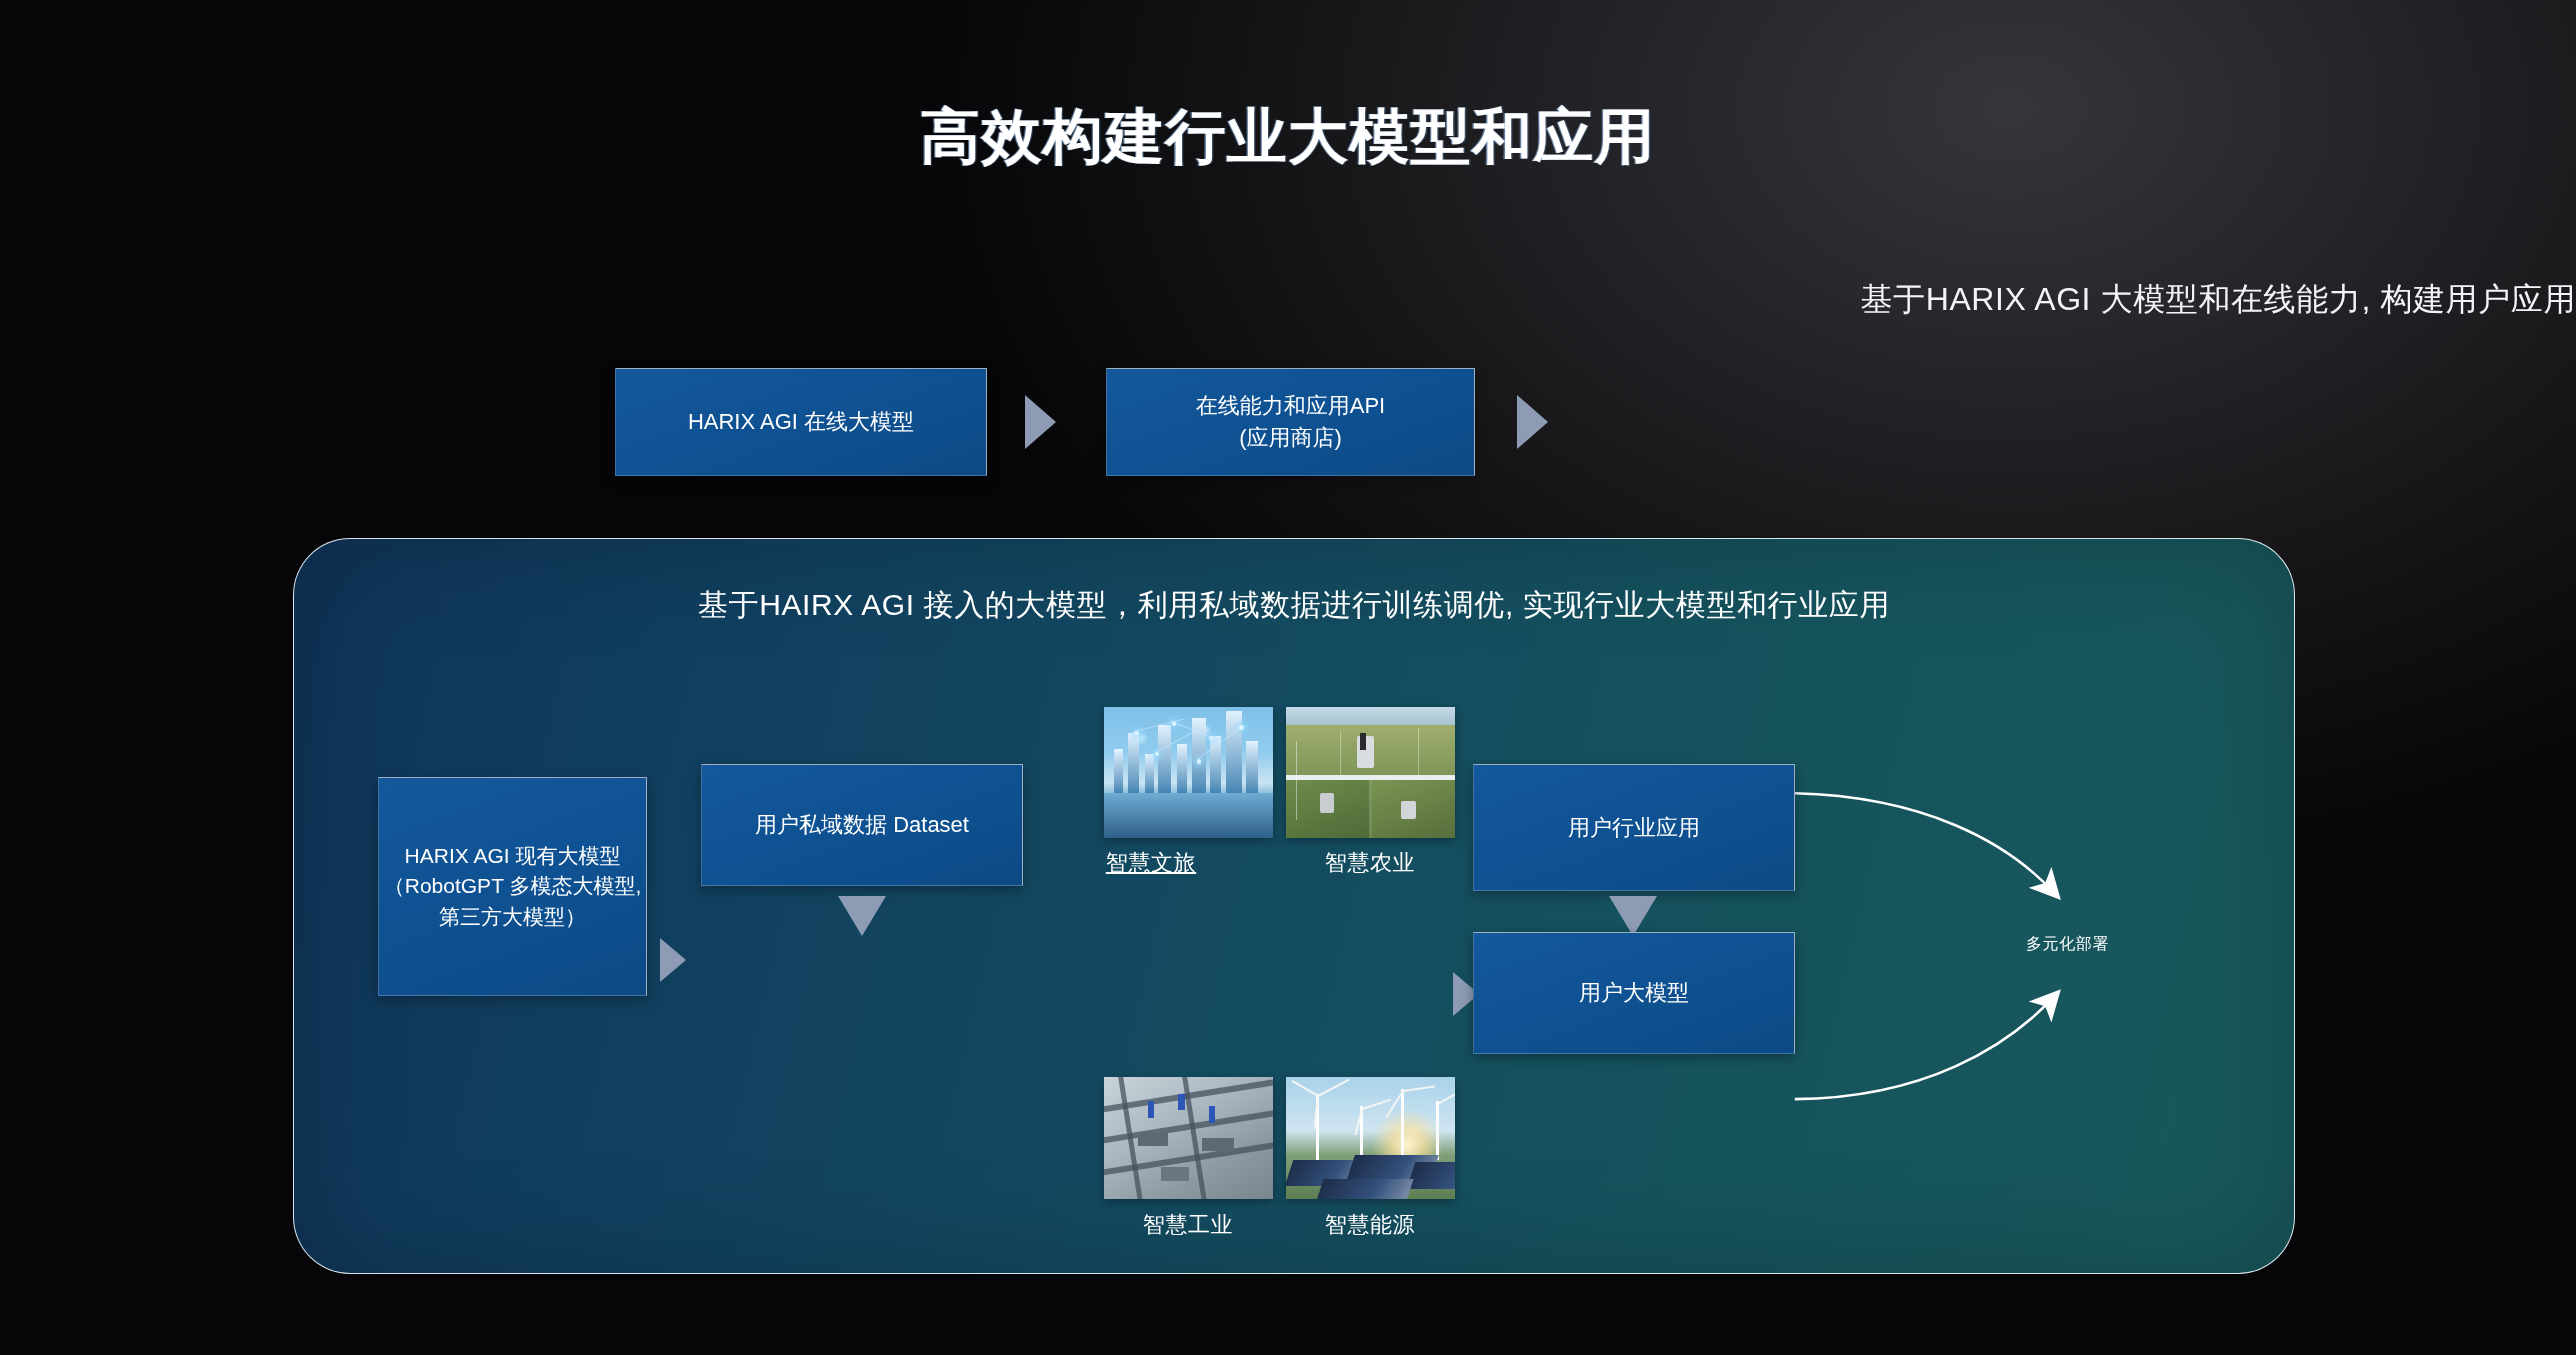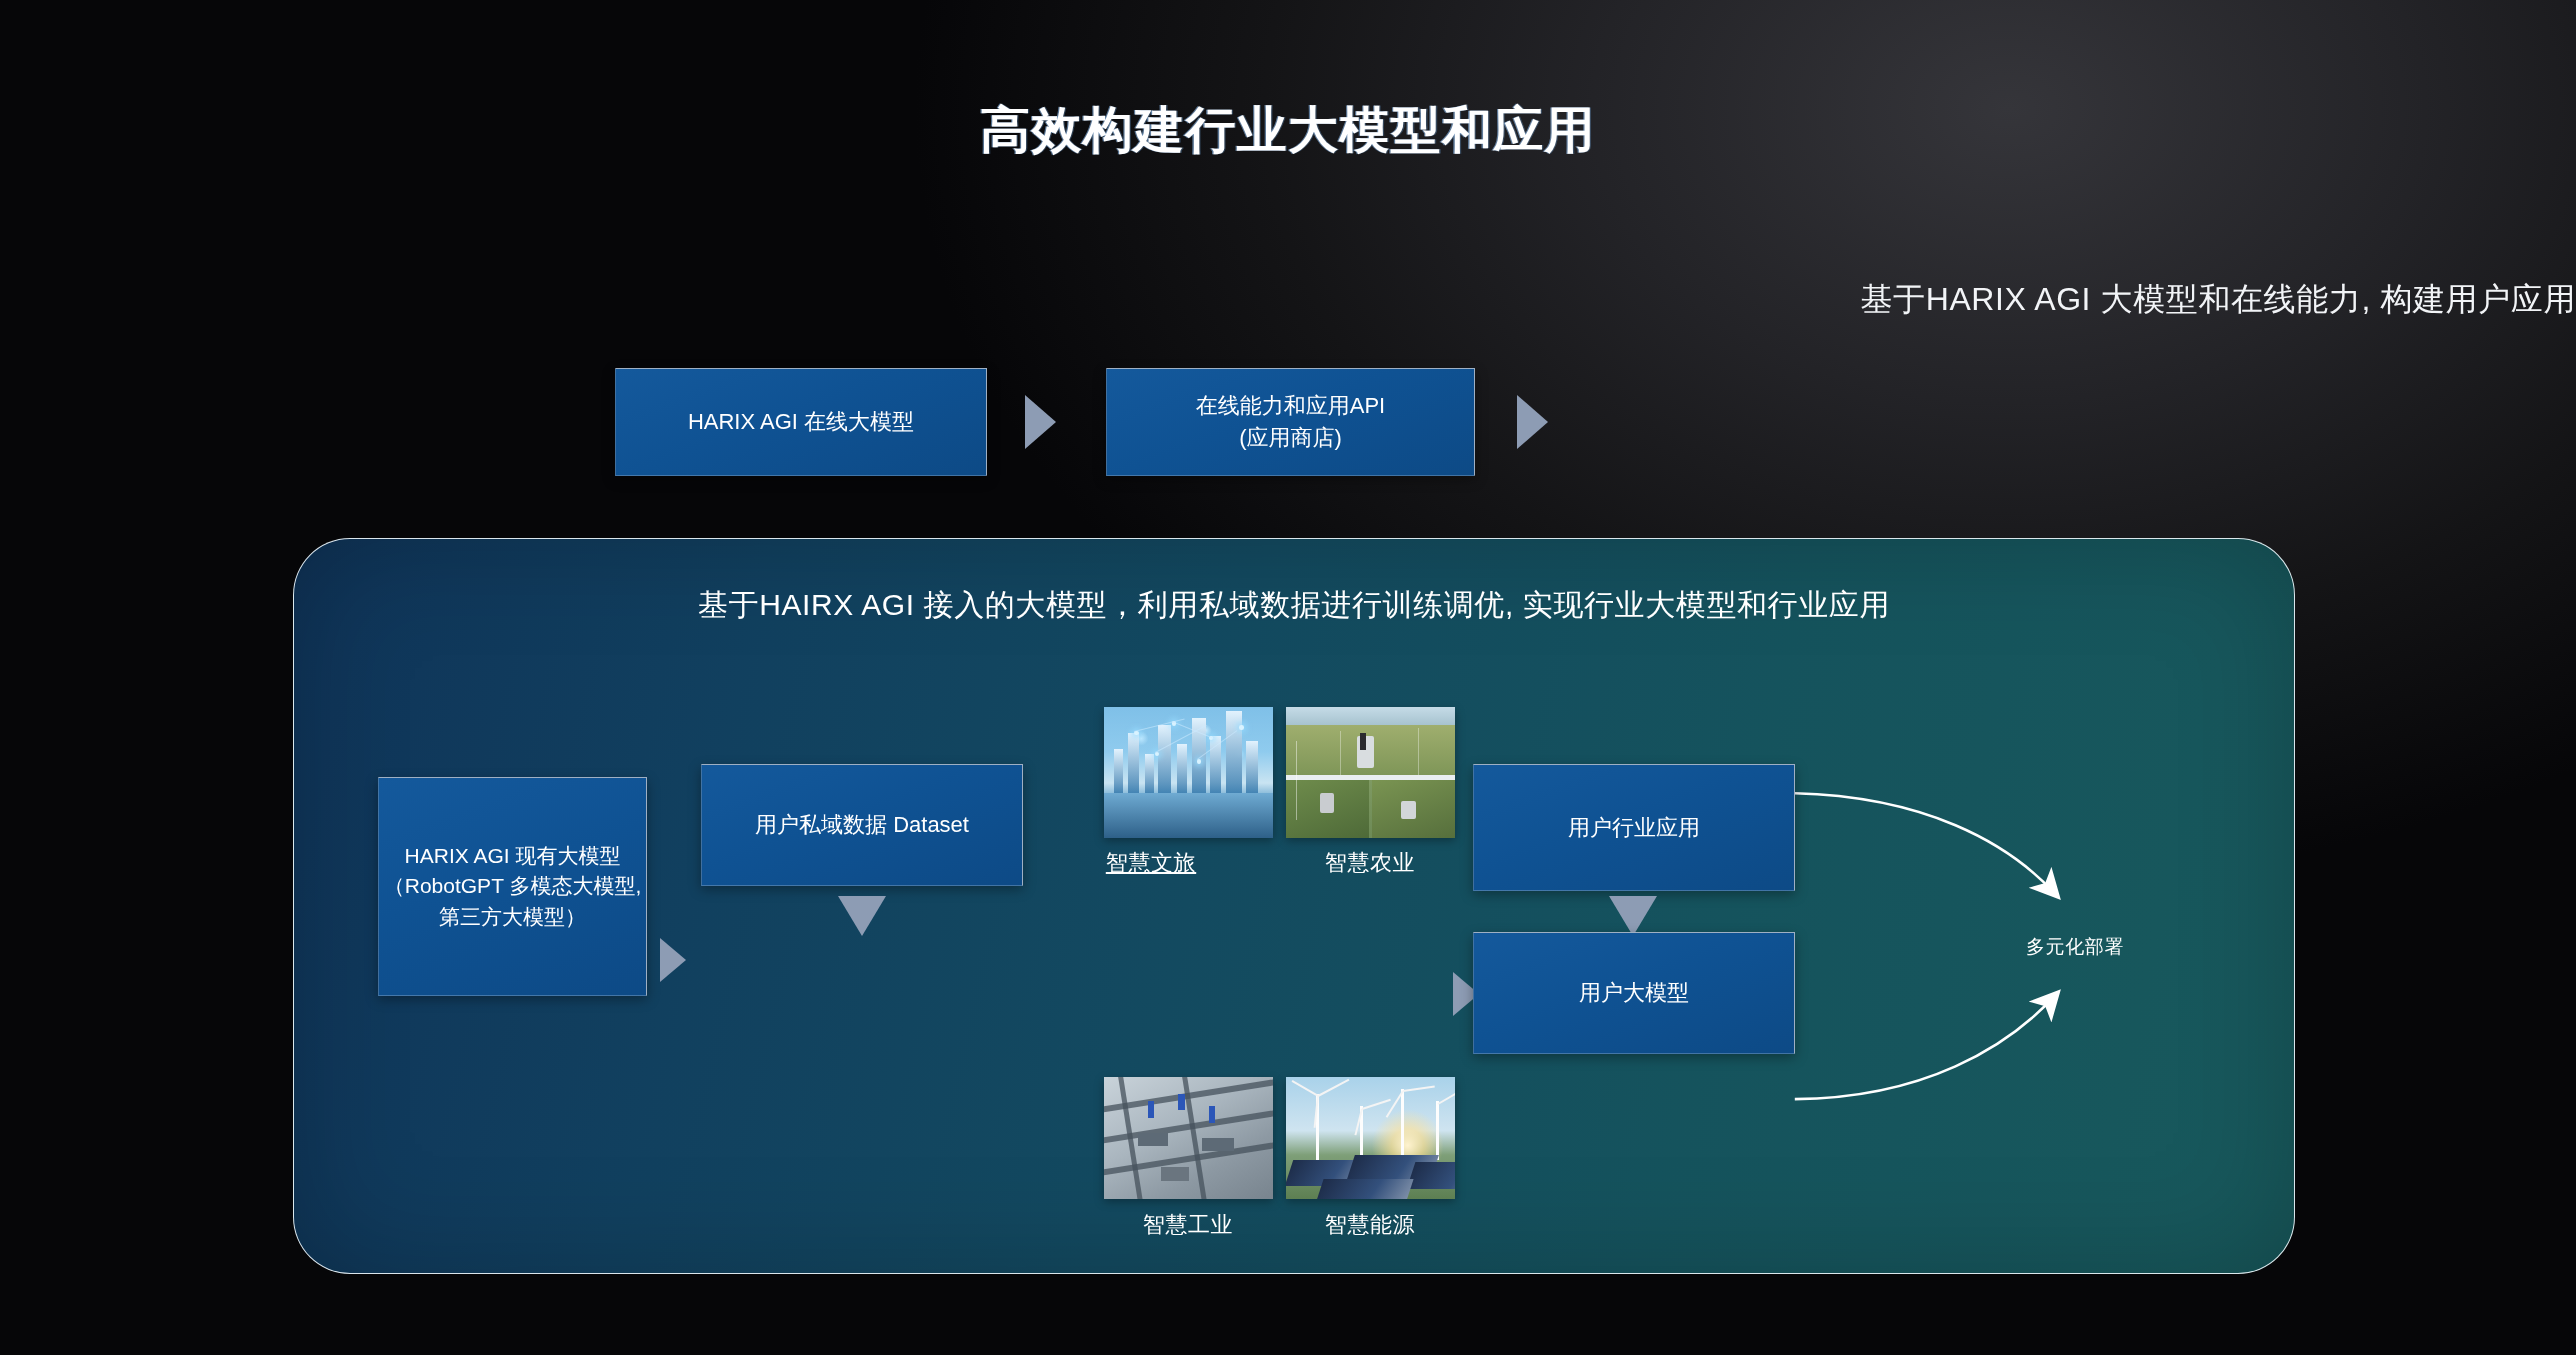--- a/index.html
+++ b/index.html
@@ -22,21 +22,21 @@
       #050506;
   }
 
   
   .title {
     position: absolute;
     top: 97px;
     left: 0;
     width: 2576px;
     text-align: center;
-    font-size: 50px;
+    font-size: 60px;
     font-weight: 700;
     letter-spacing: 1.3px;
     color: #ffffff;
     text-shadow: -1.3px 0 0 rgba(150,200,255,.55), 1.3px 0 0 rgba(120,180,240,.30);
   }
 
   .subtitle {
     position: absolute;
     top: 278px;
     left: 0;
@@ -161,21 +161,21 @@
   .t-energy .turb { position:absolute; background:#fdfdfd; width:2.6px; }
   .t-energy .blade { position:absolute; background:#f4f4f4; height:1.9px; transform-origin:0 50%; }
   .t-energy .panelrow { position:absolute; background: linear-gradient(110deg,#1d2c49,#33507c 60%,#7e8fa8); transform: skewX(-18deg); }
 
   
   #curves { position:absolute; left:0; top:0; width:100%; height:100%; pointer-events:none; }
 
   .deploy-label {
     position: absolute;
     color: #ffffff;
-    font-size: 19px;
+    font-size: 16px;
     letter-spacing: 0.6px;
     white-space: nowrap;
   }
 </style>
 </head>
 <body>
 
 <div id="slide">
 
   <div class="title">高效构建行业大模型和应用</div>

